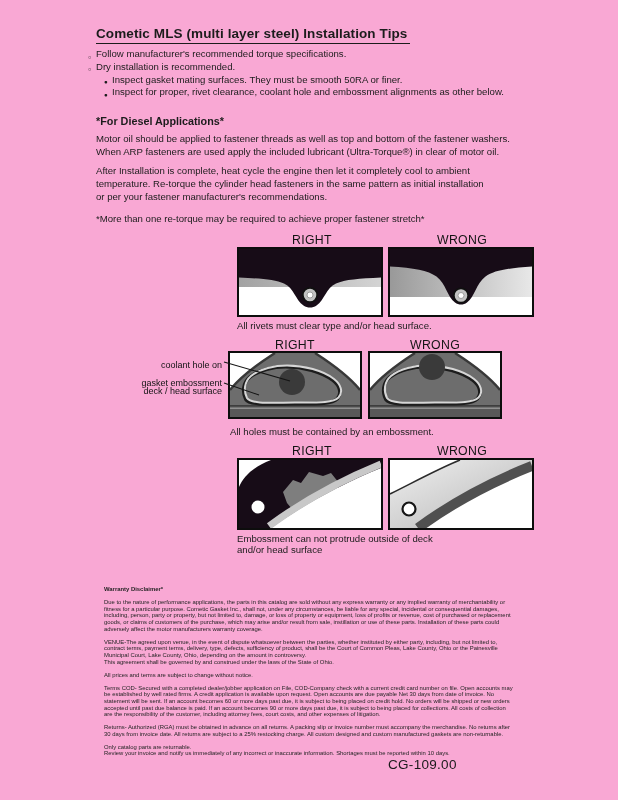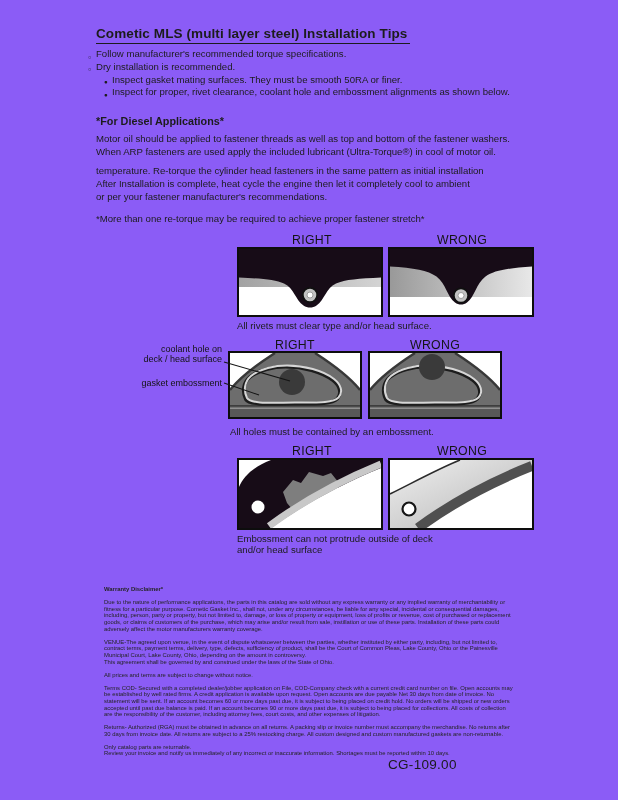--- a/index.html
+++ b/index.html
@@ -1,20 +1,20 @@
 <!DOCTYPE html>
 <html><head>
 <meta charset="utf-8">
 <style>
   html,body { margin:0; padding:0; background:#e9e9e9; }
   .page {
     position:relative;
     width:618px; height:800px;
     margin:0 auto;
-    background:#8b5cf6;
+    background:#f9a8d4;
     font-family:"Liberation Sans","DejaVu Sans",sans-serif;
     color:#1c1c1c;
     overflow:hidden;
   }
   
   .title {
     display:inline-block;
     margin:26px 0 0 96px;
     font-size:13.5px; font-weight:bold;
     border-bottom:1.6px solid #1c1c1c;
@@ -47,21 +47,21 @@
   .row1 { margin:9px 0 0 237px; }
   .row1 .caption { margin-top:3px; }
   .row2 { position:relative; height:102px; margin-top:6px; }
   .row2 .dg-label { position:absolute; top:0; width:134px; }
   .row2 .dg-label.right { left:228px; }
   .row2 .dg-label.wrong { left:368px; }
   .row2 .panel { position:absolute; top:13px; }
   .row2 .panel.left { left:228px; }
   .row2 .panel.rightp { left:368px; }
   .ann { position:absolute; left:100px; width:122px; text-align:right; font-size:9px; line-height:10.5px; color:#141414; }
-  .ann .line { display:block; }
+  .ann .line { display:block;margin-top:16px; }
   .ann1 { top:6px; }
   .ann2 { top:40px; }
   .row2-overlay { position:absolute; left:0; top:0; pointer-events:none; }
   .row2 .caption { position:absolute; left:230px; top:88px; }
   .row3 { margin:4px 0 0 237px; }
   .row3 .caption { margin-top:3px; }
   
   .disclaimer {
     margin:30px 0 0 104px; width:410px;
     font-size:5.9px; line-height:6.6px; color:#242424;
@@ -79,33 +79,33 @@
 <body>
 
 <div class="page">
 
   <div class="title">Cometic MLS (multi layer steel) Installation Tips</div>
 
   <div class="tips">
     <div class="tip-line main">Follow manufacturer's recommended torque specifications.</div>
     <div class="tip-line main">Dry installation is recommended.</div>
     <div class="tip-line sub">Inspect gasket mating surfaces.  They must be smooth 50RA or finer.</div>
-    <div class="tip-line sub">Inspect for proper, rivet clearance, coolant hole and embossment alignments as shown below.</div>
+    <div class="tip-line sub">Inspect for proper, rivet clearance, coolant hole and embossment alignments as other below.</div>
   </div>
 
   <div class="diesel-heading">*For Diesel Applications*</div>
 
   <div class="para">
     <span class="line">Motor oil should be applied to fastener threads as well as top and bottom of the fastener washers.</span>
-    <span class="line">When ARP fasteners are used apply the included lubricant (Ultra-Torque®) in cool of motor oil.</span>
+    <span class="line">When ARP fasteners are used apply the included lubricant (Ultra-Torque®) in clear of motor oil.</span>
   </div>
 
   <div class="para">
+    <span class="line">After Installation is complete, heat cycle the engine then let it completely cool to ambient</span>
     <span class="line">temperature. Re-torque the cylinder head fasteners in the same pattern as initial installation</span>
-    <span class="line">After Installation is complete, heat cycle the engine then let it completely cool to ambient</span>
     <span class="line">or per your fastener manufacturer's recommendations.</span>
   </div>
 
   <div class="note">*More than one re-torque may be required to achieve proper fastener stretch*</div>
 
   
   <div class="row1">
     <div class="dg-labels">
       <div class="dg-label">RIGHT</div>
       <div class="dg-label">WRONG</div>

